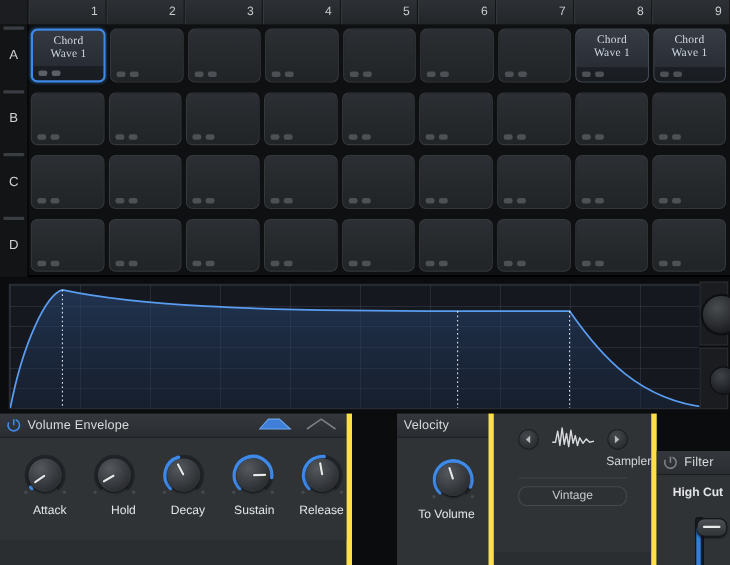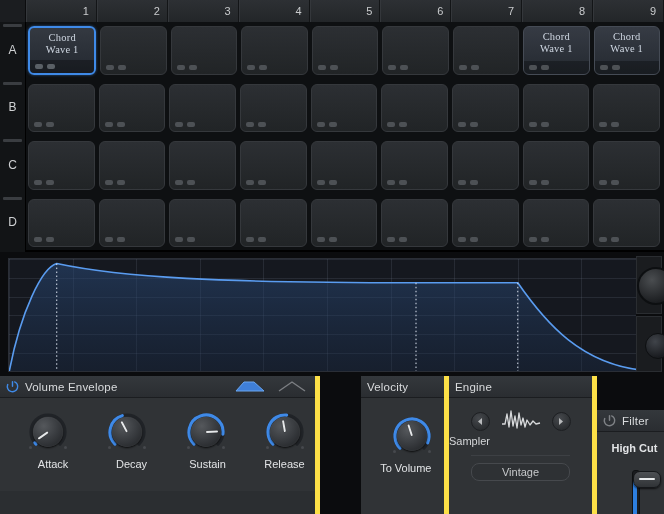--- a/index.html
+++ b/index.html
@@ -196,21 +196,21 @@
   
   #engine-body{padding-top:10px;}
   .engine-sel{display:flex;align-items:center;justify-content:center;gap:10px;}
   .arrowbtn{
     width:17px;height:17px;border-radius:50%;
     background:radial-gradient(circle at 40% 32%,#46494d,#2a2d30 75%);
     border:1px solid #1d1f22;
     display:flex;align-items:center;justify-content:center;
   }
   .arrowbtn svg{display:block;}
-  .engine-name{font-size:11px;color:#d4d6d8;text-align:left;margin-top:1px;}
+  .engine-name{font-size:11px;color:#d4d6d8;text-align:right;margin-top:1px;}
   .engine-divider{height:1px;background:#3d4044;margin:8px 22px 7px 22px;}
   .mode-btn{
     height:16px;margin:0 22px 3px 22px;border-radius:8px;
     display:flex;align-items:center;justify-content:center;
     font-size:11px;
   }
   .mode-btn.on{background:#3f8ae8;color:#fff;border:1px solid #5a9df0;}
   .mode-btn.off{background:#2e3134;color:#c7c9cb;border:1px solid #46494d;}
 
   
@@ -588,20 +588,32 @@
                 <div class="ptr" style="transform: rotate(-125deg);"></div>
                 <div class="tick l"></div>
                 <div class="tick r"></div>
               </div>
               <div class="knoblabel">Attack</div>
             </div>
             <div class="knobwrap">
               <div class="knob">
                 <svg width="40" height="40" viewBox="0 0 40 40" class="ring">
                   <path d="M 7.98 32.02 A 17 17 0 1 1 32.02 32.02" fill="none" stroke="#202327" stroke-width="3.2" stroke-linecap="round"></path>
+                </svg>
+                <div class="cap"></div>
+                <div class="ptr" style="transform: rotate(-120deg);"></div>
+                <div class="tick l"></div>
+                <div class="tick r"></div>
+              </div>
+              <div class="knoblabel">Hold</div>
+            </div>
+            <div class="knobwrap">
+              <div class="knob">
+                <svg width="40" height="40" viewBox="0 0 40 40" class="ring">
+                  <path d="M 7.98 32.02 A 17 17 0 1 1 32.02 32.02" fill="none" stroke="#202327" stroke-width="3.2" stroke-linecap="round"></path>
                   <path d="M 7.98 32.02 A 17 17 0 0 1 15.26 3.68" fill="none" stroke="#3f8ae8" stroke-width="3.2" stroke-linecap="round"></path>
                 </svg>
                 <div class="cap"></div>
                 <div class="ptr" style="transform: rotate(-28deg);"></div>
                 <div class="tick l"></div>
                 <div class="tick r"></div>
               </div>
               <div class="knoblabel">Decay</div>
             </div>
             <div class="knobwrap">
@@ -652,23 +664,20 @@
               <div class="ptr" style="transform: rotate(-18deg);"></div>
               <div class="tick l"></div>
               <div class="tick r"></div>
             </div>
             <div class="knoblabel">To Volume</div>
           </div>
         </div>
     </div>
 
     <div class="panel" style="width:148px;flex:0 0 148px;">
-      <div class="panel-head">
-        <span class="title">Engine</span>
-      </div>
       <div class="panel-body" id="engine-body" style="height:116px;">
         <div class="engine-sel">
           <span class="arrowbtn">
             <svg width="8" height="9" viewBox="0 0 8 9">
                 <path d="M6 1 L2 4.5 L6 8 Z" fill="#b9bbbd"></path>
               </svg>
           </span>
           <span>
             <svg width="42" height="22" viewBox="0 0 42 22">
               <path d="M2 16 L5 16 L7 6 L9 19 L11 3 L13 18 L15 8 L17 20 L19 5 L21 17 L23 10 L25 19 L27 12 L30 17 L33 13 L36 16 L40 15" fill="none" stroke="#d7d9db" stroke-width="1.3" stroke-linejoin="round"></path>

